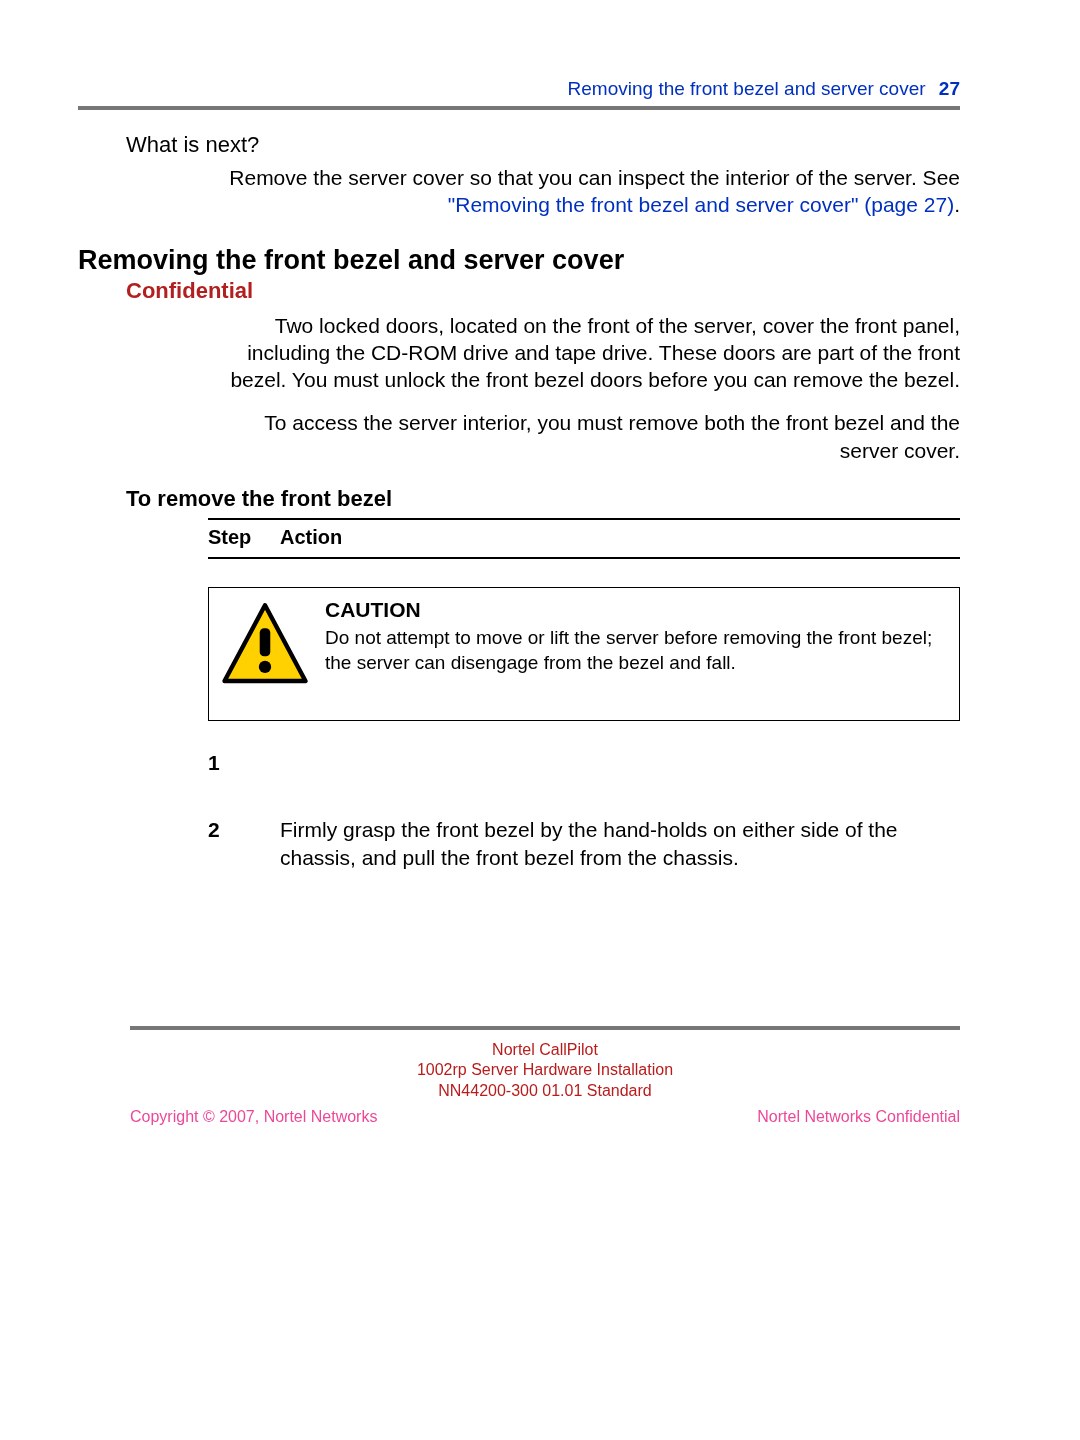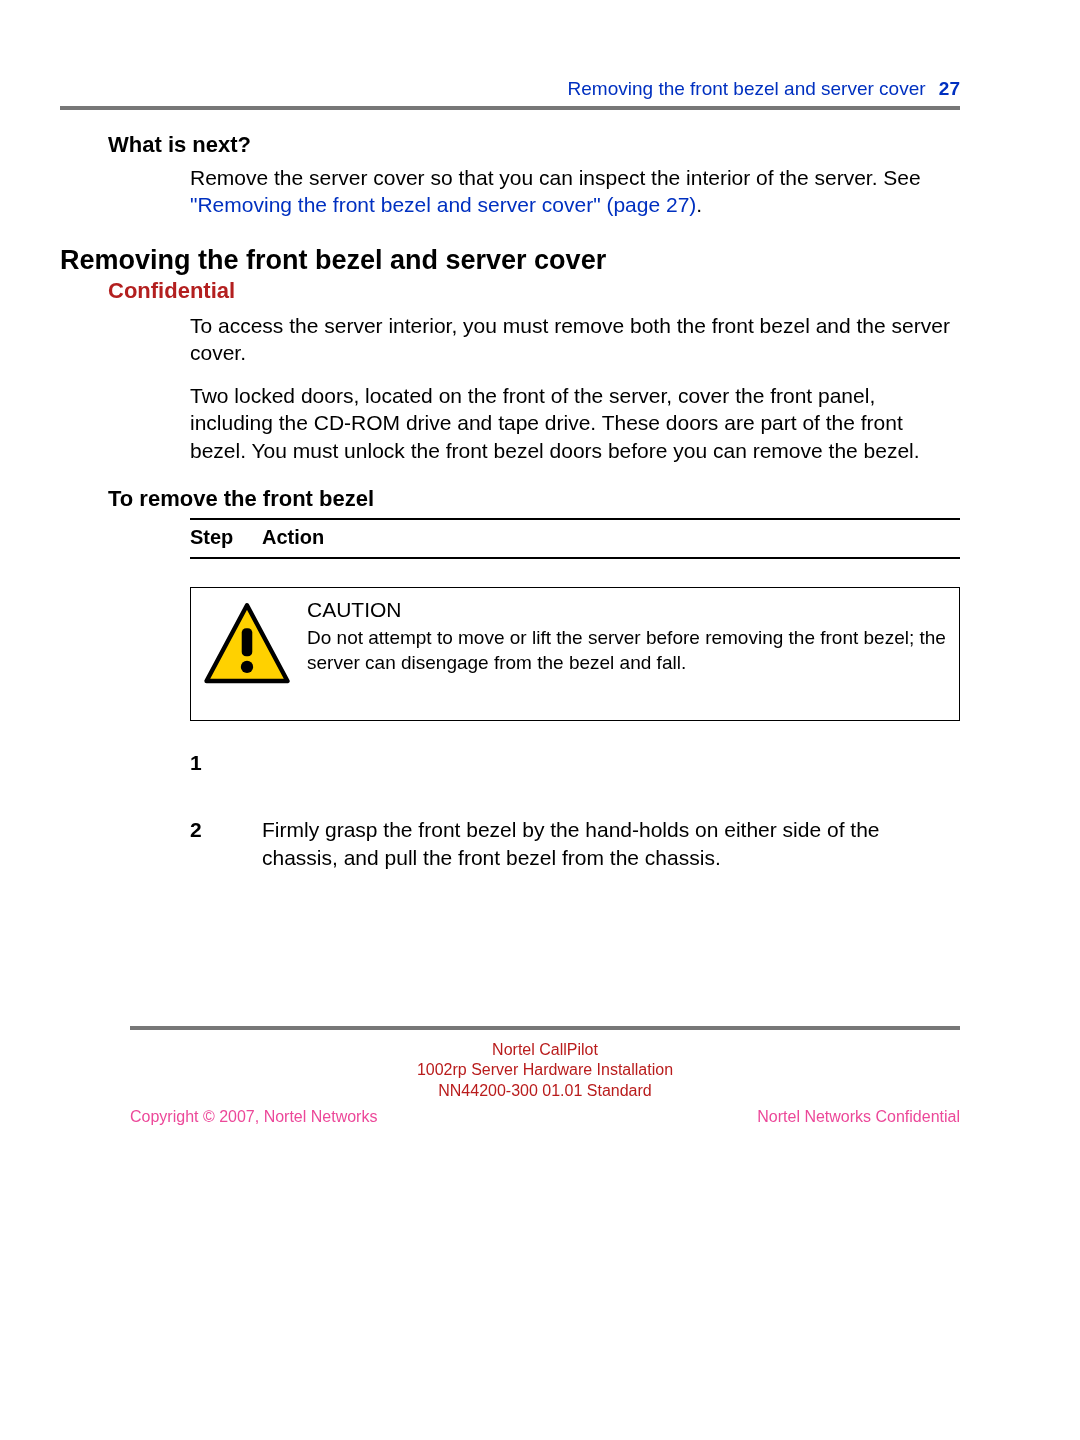--- a/index.html
+++ b/index.html
@@ -7,49 +7,50 @@
     padding: 0;
     background: #fff;
     font-family: Arial, Helvetica, sans-serif;
     color: #000;
     width: 1080px;
   }
   .page {
     box-sizing: border-box;
     width: 1080px;
     height: 1160px;
-    padding: 78px 120px 30px 60px;
+    padding: 78px 120px 30px 78px;
     position: relative;
   }
   .running-head {
     text-align: right;
     font-size: 19px;
     margin-bottom: 6px;
   }
   .running-head .title { color: #0030c0; }
   .running-head .pnum { color: #0030c0; font-weight: bold; margin-left: 8px; }
   .top-rule {
     border: none;
     border-top: 4px solid #777;
     margin: 6px 0 22px 0;
   }
   .h3-whatnext {
     font-size: 22px;
-    font-weight: bold;
+    font-weight: normal;
     color: #000;
     margin: 0 0 6px 48px;
   }
   .body-indent {
     margin-left: 130px;
     margin-right: 0;
   }
   p.body {
     font-size: 21px;
     line-height: 1.3;
     margin: 0 0 16px 0;
+    text-align: right;
   }
   .link-blue { color: #0030c0; }
   .h1-title {
     font-size: 27px;
     font-weight: bold;
     color: #000;
     margin: 26px 0 2px 0;
   }
   .h3-red {
     font-size: 22px;
@@ -95,21 +96,21 @@
     flex: 0 0 92px;
     height: 92px;
     margin-right: 14px;
     display: flex;
     align-items: center;
     justify-content: center;
   }
   .caution-text h4 {
     margin: 0 0 4px 0;
     font-size: 21px;
-    font-weight: normal;
+    font-weight: bold;
   }
   .caution-text p {
     margin: 0;
     font-size: 19px;
     line-height: 1.3;
   }
   .steps {
     margin-left: 130px;
   }
   .step-row {
@@ -167,22 +168,22 @@
   <div class="body-indent">
     <p class="body">
       <span>Remove the server cover so that you can inspect the interior of the server. See </span><span class="link-blue">"Removing the front bezel and server cover" (page 27)</span><span>.</span>
     </p>
   </div>
 
   <h1 class="h1-title">Removing the front bezel and server cover</h1>
 
   <h3 class="h3-red">Confidential</h3>
   <div class="body-indent">
+    <p class="body">Two locked doors, located on the front of the server, cover the front panel, including the CD-ROM drive and tape drive. These doors are part of the front bezel. You must unlock the front bezel doors before you can remove the bezel.</p>
     <p class="body">To access the server interior, you must remove both the front bezel and the server cover.</p>
-    <p class="body">Two locked doors, located on the front of the server, cover the front panel, including the CD-ROM drive and tape drive. These doors are part of the front bezel. You must unlock the front bezel doors before you can remove the bezel.</p>
   </div>
 
   <h3 class="h3-black">To remove the front bezel</h3>
   <hr class="proc-top-rule">
   <div class="stepaction">
     <span class="step-lbl">Step</span>
     <span>Action</span>
   </div>
   <hr class="proc-mid-rule">
 

